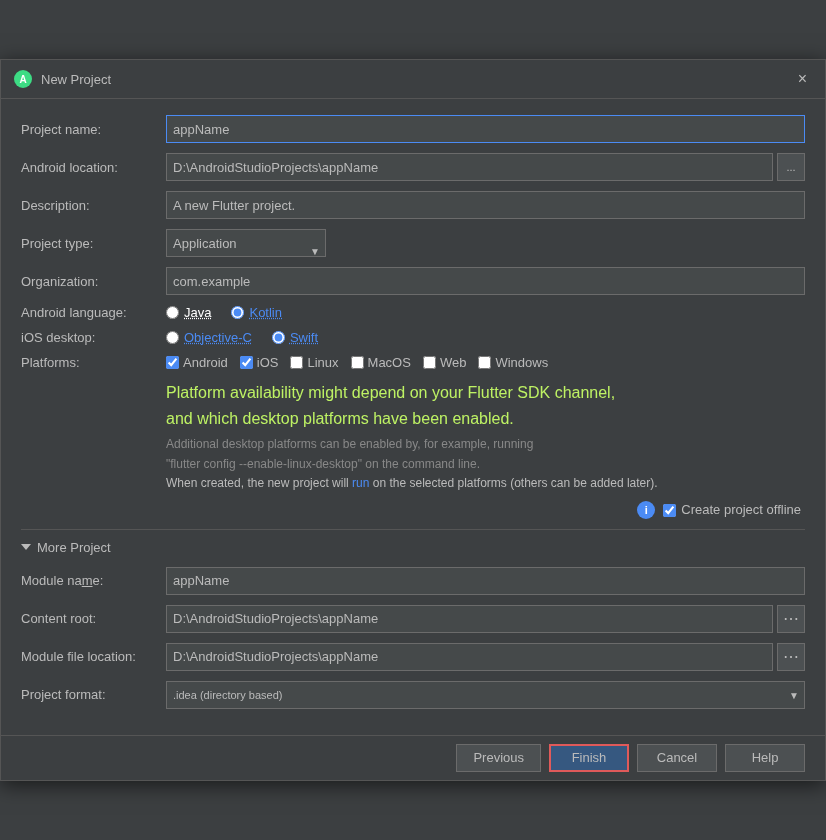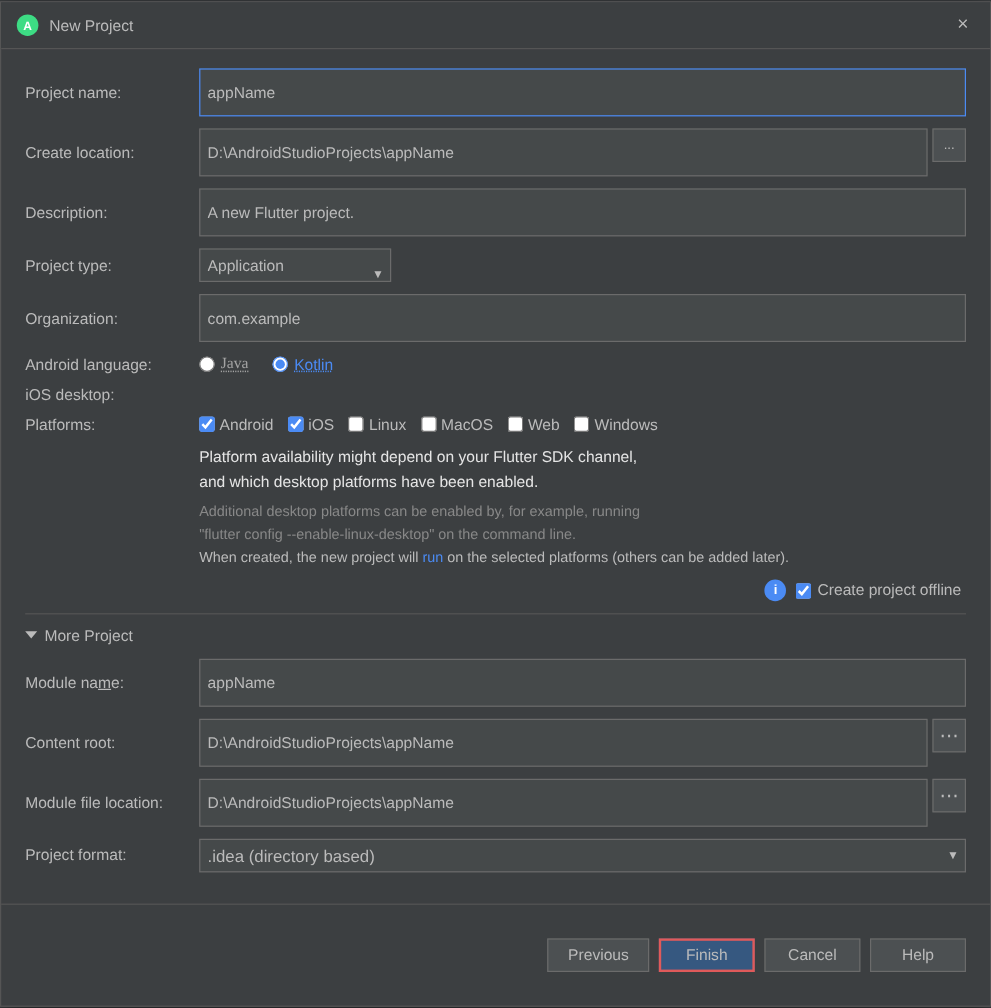--- a/index.html
+++ b/index.html
@@ -58,21 +58,21 @@
     }
     .form-label {
       width: 145px;
       min-width: 145px;
       color: #bbbbbb;
       font-size: 13px;
       text-align: left;
     }
     .form-control {
       flex: 1;
-      height: 40px;
+      height: 28px;
       background: #45494a;
       border: 1px solid #6b6b6b;
       color: #bbbbbb;
       padding: 2px 6px;
       font-size: 13px;
       outline: none;
     }
     .form-control-focused {
       border: 1px solid #4b8bf4;
     }
@@ -150,22 +150,22 @@
     }
     .checkbox-input {
       accent-color: #4b8bf4;
       cursor: pointer;
     }
     .info-section {
       margin-left: 145px;
       margin-bottom: 8px;
     }
     .info-text-blue {
-      color: #e5e5e5;
-      font-size: 13px;
+      color: #bef264;
+      font-size: 16px;
       line-height: 1.6;
     }
     .info-text-gray {
       color: #888;
       font-size: 12px;
       line-height: 1.6;
       margin-top: 4px;
     }
     .info-text-main {
       color: #bbbbbb;
@@ -221,21 +221,21 @@
       border-top: 6px solid #bbbbbb;
     }
     .more-settings-label {
       color: #bbbbbb;
       font-size: 13px;
     }
     .footer {
       display: flex;
       justify-content: flex-end;
       gap: 8px;
-      padding: 28px 20px;
+      padding: 8px 20px;
       border-top: 1px solid #555;
     }
     .footer-btn {
       height: 28px;
       min-width: 80px;
       padding: 0 16px;
       background: #4c5052;
       border: 1px solid #6b6b6b;
       color: #bbbbbb;
       font-size: 13px;
@@ -251,21 +251,21 @@
       position: relative;
       flex: 1;
     }
     .project-format-wrapper select {
       width: 100%;
       height: 28px;
       background: #45494a;
       border: 1px solid #6b6b6b;
       color: #bbbbbb;
       padding: 2px 24px 2px 6px;
-      font-size: 14px;
+      font-size: 11px;
       cursor: pointer;
       outline: none;
       appearance: none;
     }
     .project-format-arrow {
       position: absolute;
       right: 6px;
       top: 50%;
       transform: translateY(-50%);
       pointer-events: none;
@@ -291,21 +291,21 @@
   </div>
 
   <div class="content">
 
     <div class="form-row">
       <span class="form-label">Project name:</span>
       <input class="form-control form-control-focused" type="text" value="appName" style="">
     </div>
 
     <div class="form-row">
-      <span class="form-label">Create location:</span>
+      <span class="form-label">Android location:</span>
       <div class="input-with-btn">
         <input class="form-control" type="text" value="D:\AndroidStudioProjects\appName" style="flex: 1 1 0%;">
         <button class="browse-btn">...</button>
       </div>
     </div>
 
     <div class="form-row">
       <span class="form-label">Description:</span>
       <input class="form-control" type="text" value="A new Flutter project." style="flex: 1 1 0%;">
     </div>
@@ -326,31 +326,41 @@
     <div class="form-row">
       <span class="form-label">Organization:</span>
       <input class="form-control" type="text" value="com.example" style="flex: 1 1 0%;">
     </div>
 
     <div class="form-row">
       <span class="form-label">Android language:</span>
       <div class="radio-group">
         <label class="radio-label">
           <input class="radio-input" type="radio" name="android_lang" style="">
-          <span style="color:#a3a3a3; text-decoration:underline; text-decoration-style:dotted;font-family:Liberation Serif, serif;">Java</span>
+          <span style="color:#ffffff; text-decoration:underline; text-decoration-style:dotted;">Java</span>
         </label>
         <label class="radio-label">
           <input class="radio-input" type="radio" name="android_lang" checked="" style="">
           <span style="color:#4b8bf4; text-decoration:underline; text-decoration-style:dotted;">Kotlin</span>
         </label>
       </div>
     </div>
 
     <div class="form-row">
       <span class="form-label">iOS desktop:</span>
+      <div class="radio-group">
+        <label class="radio-label">
+          <input class="radio-input" type="radio" name="ios_lang" style="">
+          <span style="color:#4b8bf4; text-decoration:underline; text-decoration-style:dotted;">Objective-C</span>
+        </label>
+        <label class="radio-label">
+          <input class="radio-input" type="radio" name="ios_lang" checked="" style="">
+          <span style="color:#4b8bf4; text-decoration:underline; text-decoration-style:dotted;">Swift</span>
+        </label>
+      </div>
     </div>
 
     <div class="form-row">
       <span class="form-label">Platforms:</span>
       <div class="checkbox-group">
         <label class="checkbox-label">
           <input class="checkbox-input" type="checkbox" checked="" style="">
           <span style="color:#bbbbbb;">Android</span>
         </label>
         <label class="checkbox-label">

